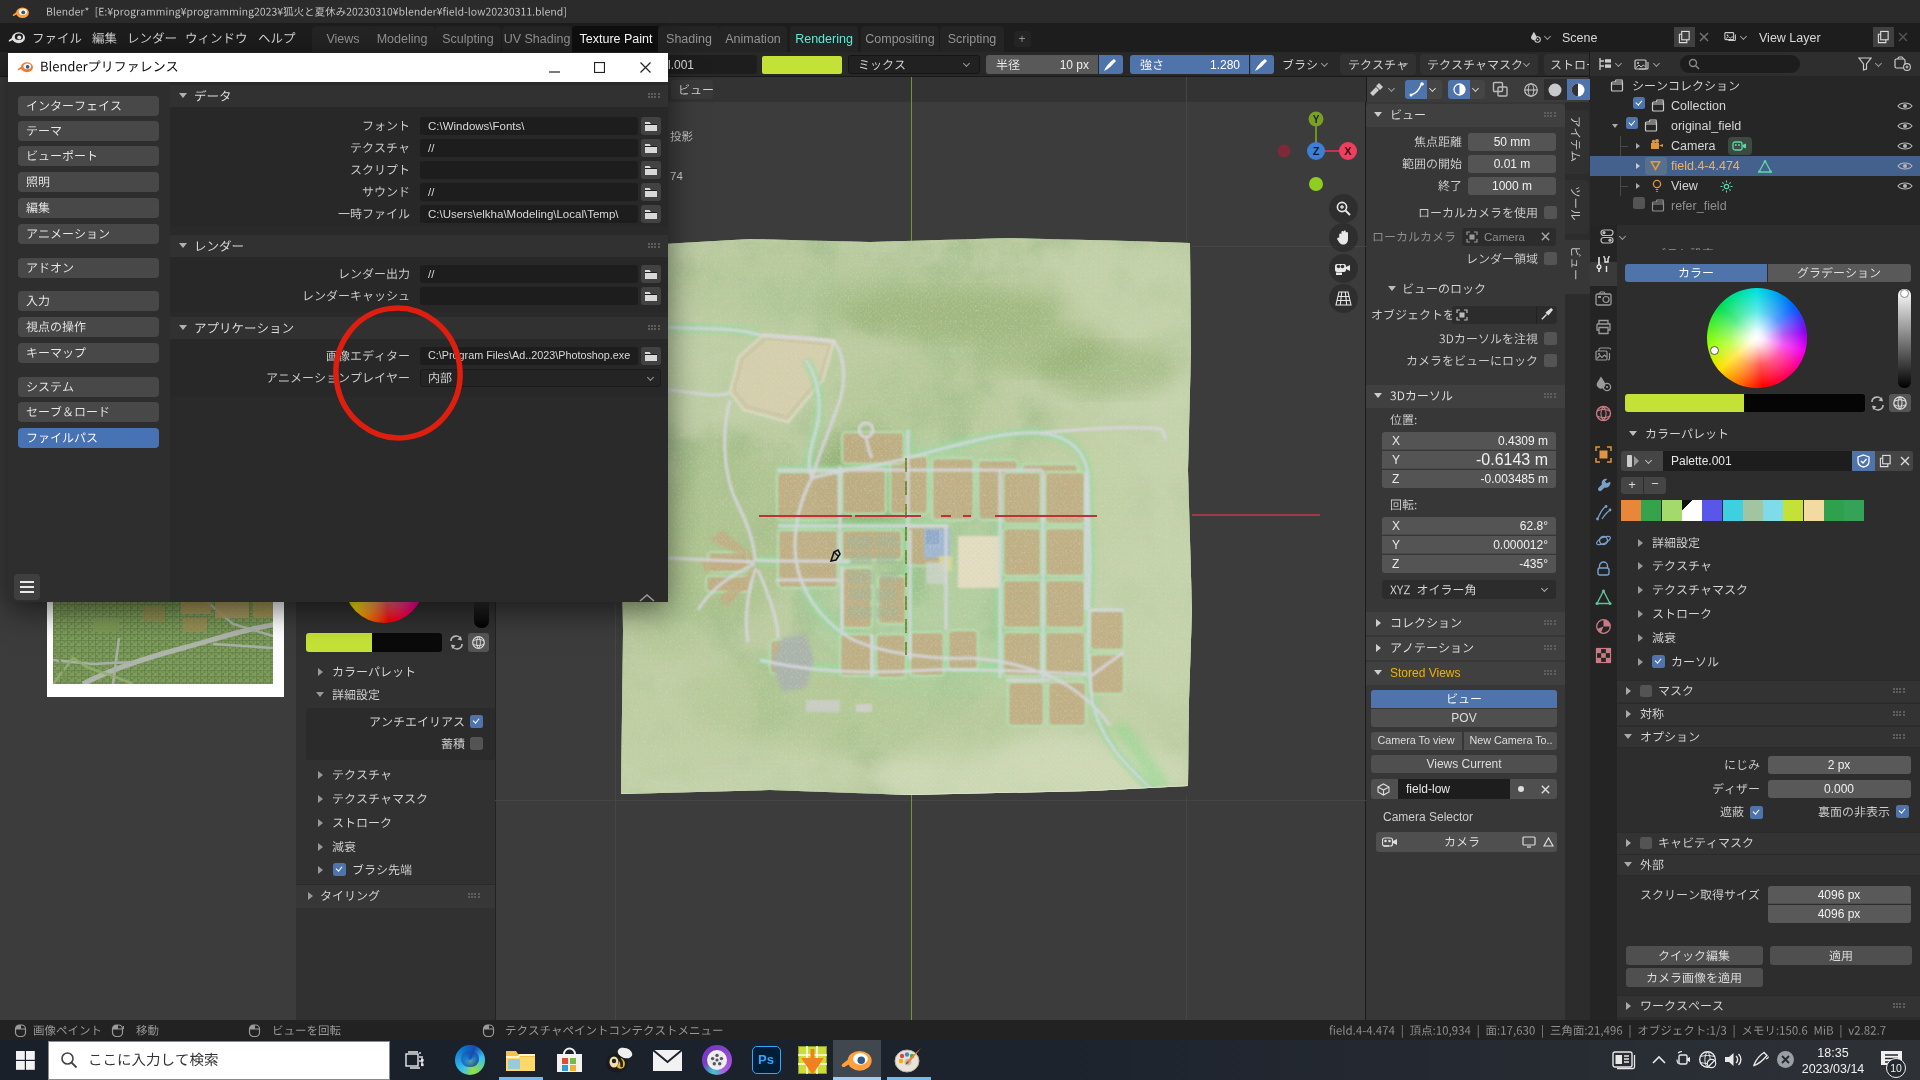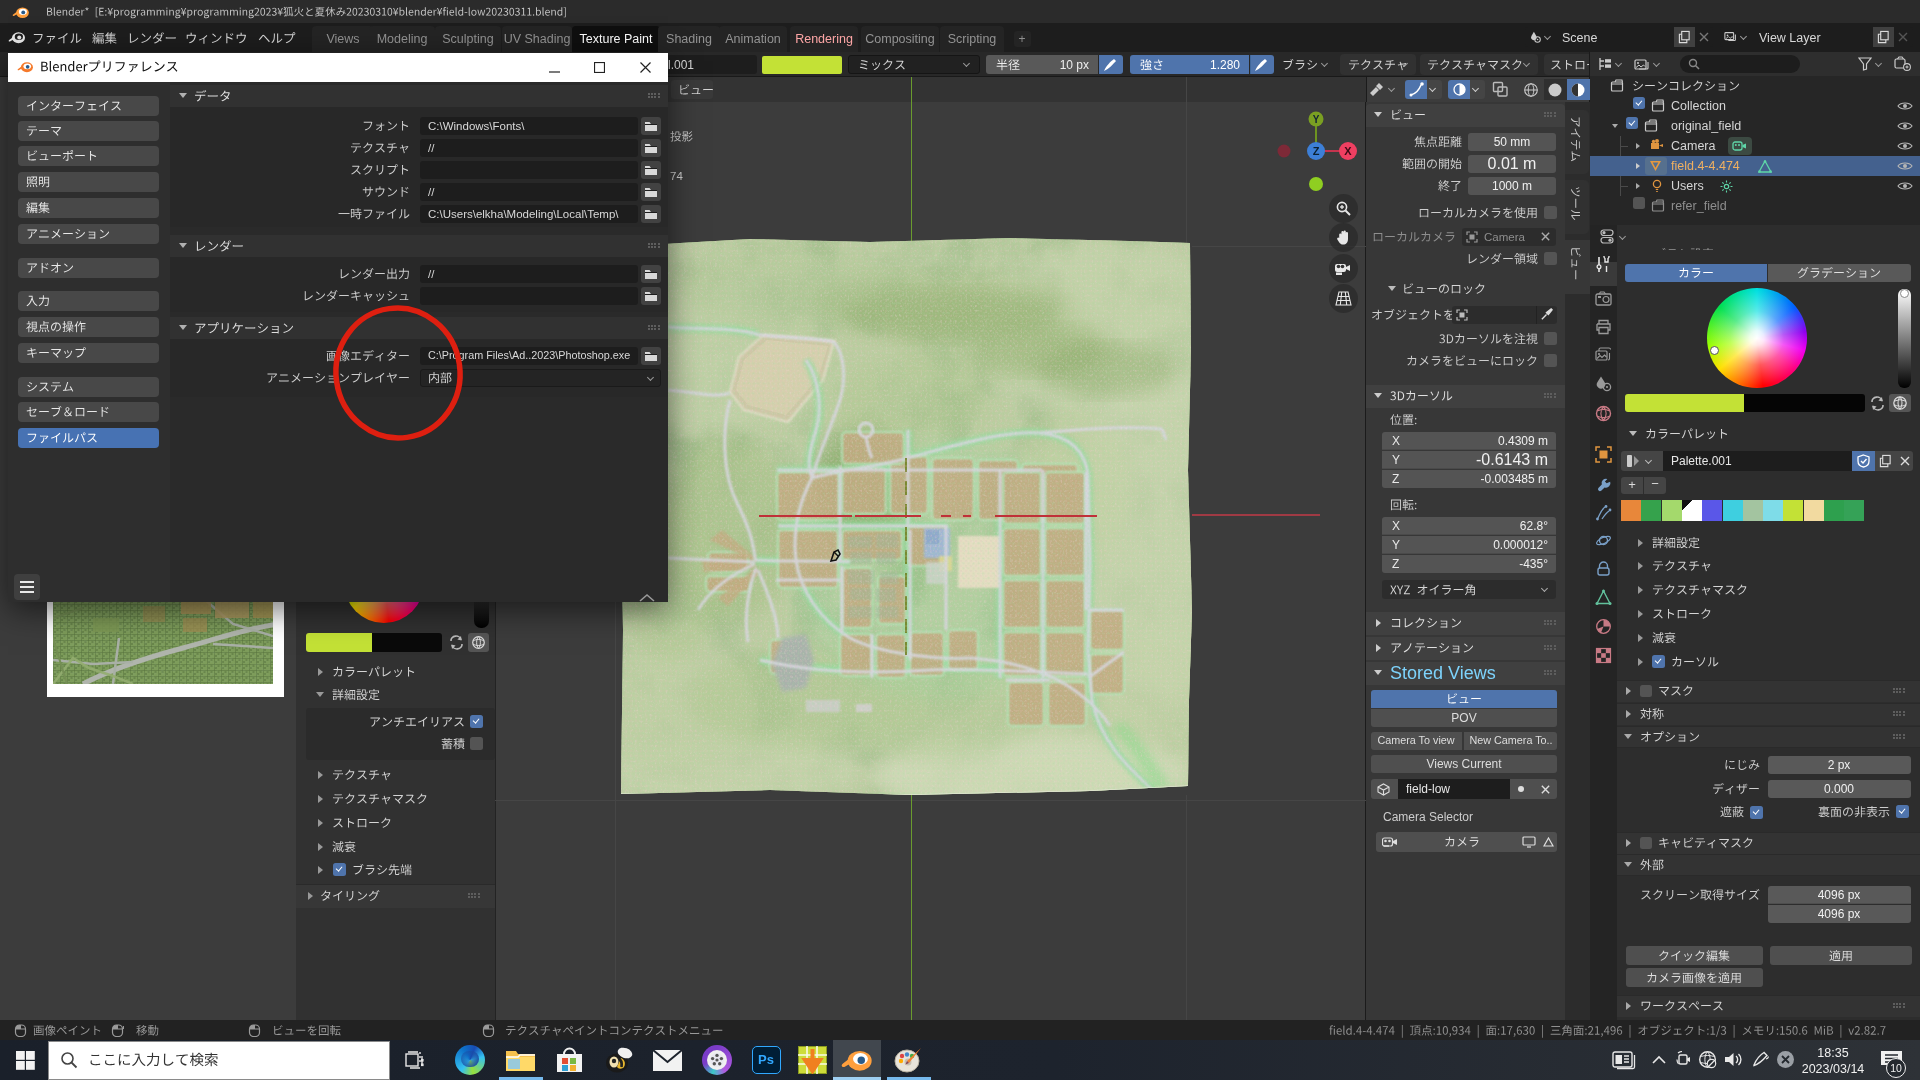--- a/index.html
+++ b/index.html
@@ -341,21 +341,21 @@
 <div class="a" style="top:26.5px;font-size:12.5px;color:#939393;line-height:25px;left:168px;width:600px;text-align:center;">Sculpting</div>
 <div class="a" style="left:502px;top:26px;width:70px;height:26px;background:#242424;border-radius:4px 4px 0 0"></div>
 <div class="a" style="top:26.5px;font-size:12.5px;color:#939393;line-height:25px;left:237px;width:600px;text-align:center;">UV Shading</div>
 <div class="a" style="left:572px;top:26px;width:88px;height:26px;background:#0f0f0f;border-radius:4px 4px 0 0"></div>
 <div class="a" style="top:26.5px;font-size:12.5px;color:#ffffff;line-height:25px;left:316px;width:600px;text-align:center;">Texture Paint</div>
 <div class="a" style="left:658px;top:26px;width:62px;height:26px;background:#242424;border-radius:4px 4px 0 0"></div>
 <div class="a" style="top:26.5px;font-size:12.5px;color:#939393;line-height:25px;left:389px;width:600px;text-align:center;">Shading</div>
 <div class="a" style="left:719px;top:26px;width:68px;height:26px;background:#242424;border-radius:4px 4px 0 0"></div>
 <div class="a" style="top:26.5px;font-size:12.5px;color:#939393;line-height:25px;left:453px;width:600px;text-align:center;">Animation</div>
 <div class="a" style="left:790px;top:26px;width:68px;height:26px;background:#242424;border-radius:4px 4px 0 0"></div>
-<div class="a" style="top:26.5px;font-size:12.5px;color:#fca5a5;line-height:25px;left:524px;width:600px;text-align:center;">Rendering</div>
+<div class="a" style="top:26.5px;font-size:12.5px;color:#5eead4;line-height:25px;left:524px;width:600px;text-align:center;">Rendering</div>
 <div class="a" style="left:861px;top:26px;width:78px;height:26px;background:#242424;border-radius:4px 4px 0 0"></div>
 <div class="a" style="top:26.5px;font-size:12.5px;color:#939393;line-height:25px;left:600px;width:600px;text-align:center;">Compositing</div>
 <div class="a" style="left:940px;top:26px;width:64px;height:26px;background:#242424;border-radius:4px 4px 0 0"></div>
 <div class="a" style="top:26.5px;font-size:12.5px;color:#939393;line-height:25px;left:672px;width:600px;text-align:center;">Scripting</div>
 <div class="a" style="left:1014px;top:31px;width:17px;height:16px;background:#242424;border-radius:3px"></div>
 <div class="a" style="top:27px;font-size:12px;color:#909090;line-height:24px;left:722px;width:600px;text-align:center;">+</div>
 <div class="a" style="left:1525px;top:27px;width:188px;height:20px;background:#1d1d1d;border-radius:3px"></div>
 <svg class="a" style="left:1529px;top:31px" width="13" height="13" viewBox="0 0 16 16">
     <path d="M6 1 L9 6 A3.5 3.5 0 1 1 3 6 Z" fill="#ccc"></path>
     <circle cx="10.5" cy="10.5" r="3.4" fill="none" stroke="#ccc" stroke-width="1.3"></circle>
@@ -944,21 +944,21 @@
 <svg class="jt" style="left:1402.0px;top:155.1px" width="62.0" height="18.0">
     <g fill="#cdcdcd" transform="translate(0,13.20) scale(0.01200,-0.01200)">
       <use href="#g90" x="0"></use>
       <use href="#g91" x="1000"></use>
       <use href="#g92" x="2000"></use>
       <use href="#g93" x="3000"></use>
       <use href="#g94" x="4000"></use>
     </g>
   </svg>
 <div class="a" style="left:1468px;top:155px;width:88px;height:18px;background:#545454;border-radius:3px"></div>
-<div class="a" style="top:152px;font-size:16px;color:#f0f0f0;line-height:24px;left:1212px;width:600px;text-align:center;">0.01 m</div>
+<div class="a" style="top:152px;font-size:12px;color:#f0f0f0;line-height:24px;left:1212px;width:600px;text-align:center;">0.01 m</div>
 <svg class="jt" style="left:1438.0px;top:177.1px" width="26.0" height="18.0">
     <g fill="#cdcdcd" transform="translate(0,13.20) scale(0.01200,-0.01200)">
       <use href="#g95" x="0"></use>
       <use href="#g96" x="1000"></use>
     </g>
   </svg>
 <div class="a" style="left:1468px;top:177px;width:88px;height:18px;background:#545454;border-radius:3px"></div>
 <div class="a" style="top:174px;font-size:12px;color:#f0f0f0;line-height:24px;left:1212px;width:600px;text-align:center;">1000 m</div>
 <svg class="jt" style="left:1418.0px;top:204.1px" width="122.0" height="18.0">
     <g fill="#cdcdcd" transform="translate(0,13.20) scale(0.01200,-0.01200)">
@@ -1178,21 +1178,21 @@
     <i style="position:absolute;left:0px;top:3.2px;width:2px;height:2px;background:#5e5e5e"></i>
     <i style="position:absolute;left:3.2px;top:0px;width:2px;height:2px;background:#5e5e5e"></i>
     <i style="position:absolute;left:3.2px;top:3.2px;width:2px;height:2px;background:#5e5e5e"></i>
     <i style="position:absolute;left:6.4px;top:0px;width:2px;height:2px;background:#5e5e5e"></i>
     <i style="position:absolute;left:6.4px;top:3.2px;width:2px;height:2px;background:#5e5e5e"></i>
     <i style="position:absolute;left:9.6px;top:0px;width:2px;height:2px;background:#5e5e5e"></i>
     <i style="position:absolute;left:9.6px;top:3.2px;width:2px;height:2px;background:#5e5e5e"></i>
   </div>
 <div class="a" style="left:1366px;top:662px;width:199px;height:23px;background:#404040;"></div>
 <div class="a" style="left:1374px;top:670px;border-top:5px solid #ccc;border-left:4px solid transparent;border-right:4px solid transparent"></div>
-<div class="a" style="top:661px;font-size:18px;color:#7dd3fc;line-height:25px;left:1390px;">Stored Views</div>
+<div class="a" style="top:661px;font-size:12px;color:#eab308;line-height:25px;left:1390px;">Stored Views</div>
 <div class="a" style="left:1544px;top:670px;width:14px;height:8px">
     <i style="position:absolute;left:0px;top:0px;width:2px;height:2px;background:#5e5e5e"></i>
     <i style="position:absolute;left:0px;top:3.2px;width:2px;height:2px;background:#5e5e5e"></i>
     <i style="position:absolute;left:3.2px;top:0px;width:2px;height:2px;background:#5e5e5e"></i>
     <i style="position:absolute;left:3.2px;top:3.2px;width:2px;height:2px;background:#5e5e5e"></i>
     <i style="position:absolute;left:6.4px;top:0px;width:2px;height:2px;background:#5e5e5e"></i>
     <i style="position:absolute;left:6.4px;top:3.2px;width:2px;height:2px;background:#5e5e5e"></i>
     <i style="position:absolute;left:9.6px;top:0px;width:2px;height:2px;background:#5e5e5e"></i>
     <i style="position:absolute;left:9.6px;top:3.2px;width:2px;height:2px;background:#5e5e5e"></i>
   </div>
@@ -1390,21 +1390,21 @@
   </svg>
 <svg class="a" style="left:1897px;top:160px" width="16" height="12" viewBox="0 0 16 12">
     <path d="M1 6 C4 2 12 2 15 6 C12 10 4 10 1 6 Z" fill="none" stroke="#b5b5b5" stroke-width="1.2"></path>
     <circle cx="8" cy="6" r="2" fill="#b5b5b5"></circle>
   </svg>
 <div class="a" style="left:1636px;top:182.5px;border-left:4.5px solid #aaa;border-top:3.5px solid transparent;border-bottom:3.5px solid transparent"></div>
 <svg class="a" style="left:1650px;top:179px" width="14" height="14" viewBox="0 0 14 14">
     <circle cx="7" cy="5" r="3.6" fill="none" stroke="#e0953f" stroke-width="1.3"></circle>
     <path d="M5.5 8.5 H8.5 M5.8 10.5 H8.2 M6.2 12.5 H7.8" stroke="#e0953f" stroke-width="1.2"></path>
   </svg>
-<div class="a" style="top:173.5px;font-size:12.5px;color:#d5d5d5;line-height:25px;left:1671px;">Users</div>
+<div class="a" style="top:173.5px;font-size:12.5px;color:#d5d5d5;line-height:25px;left:1671px;">View</div>
 <svg class="a" style="left:1720px;top:180px" width="13" height="13" viewBox="0 0 13 13">
     <circle cx="6.5" cy="6.5" r="2.2" fill="none" stroke="#5fd6a8" stroke-width="1.2"></circle>
     <g stroke="#5fd6a8" stroke-width="1.1">
       <path d="M6.5 0.5 V2.5 M6.5 10.5 V12.5 M0.5 6.5 H2.5 M10.5 6.5 H12.5 M2.3 2.3 L3.7 3.7 M9.3 9.3 L10.7 10.7 M2.3 10.7 L3.7 9.3 M9.3 3.7 L10.7 2.3"></path>
     </g>
   </svg>
 <svg class="a" style="left:1897px;top:180px" width="16" height="12" viewBox="0 0 16 12">
     <path d="M1 6 C4 2 12 2 15 6 C12 10 4 10 1 6 Z" fill="none" stroke="#b5b5b5" stroke-width="1.2"></path>
     <circle cx="8" cy="6" r="2" fill="#b5b5b5"></circle>
   </svg>

